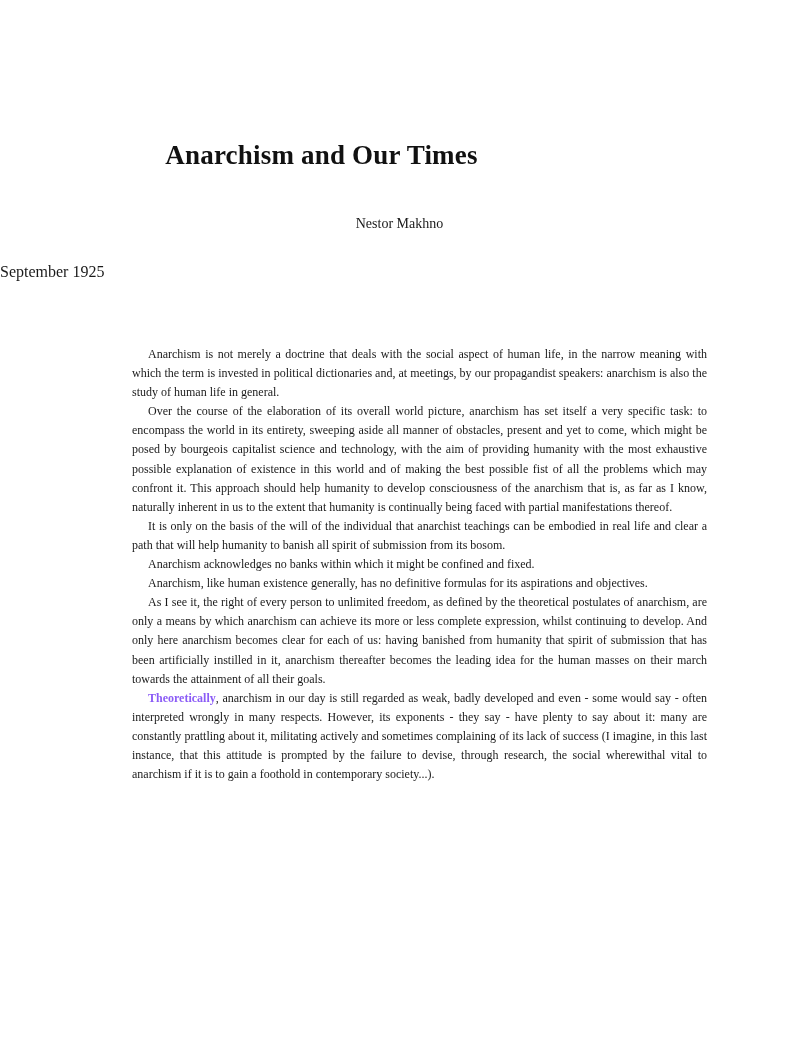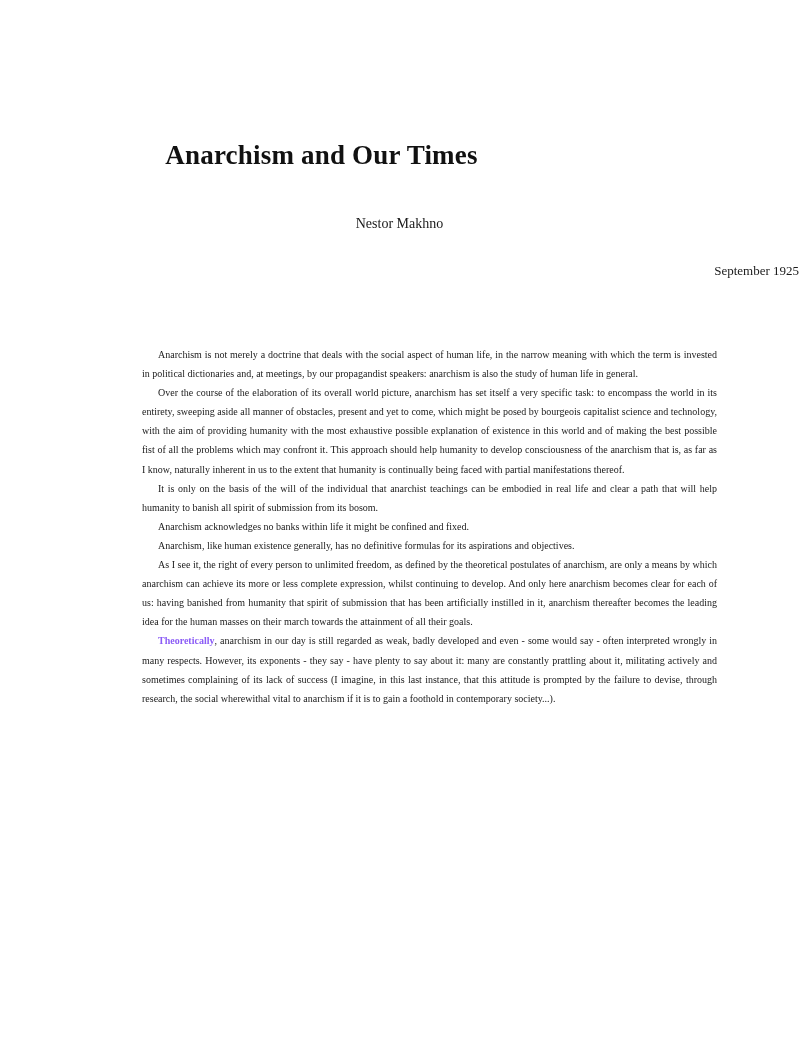--- a/index.html
+++ b/index.html
@@ -2,35 +2,35 @@
 <html><head>
   <meta charset="utf-8">
   <style>
     html, body { margin: 0; padding: 0; background: #ffffff; }
     body { width: 799px; height: 1064px; position: relative; overflow: hidden;
            font-family: "Liberation Serif", "DejaVu Serif", serif; color: #1a1a1a; }
     .title { position: absolute; top: 140px; left: 0; width: 643px; text-align: center;
              font-size: 27px; font-weight: bold; letter-spacing: 0.2px; margin: 0; color: #111; }
     .author { position: absolute; top: 216px; left: 0; width: 799px; text-align: center;
               font-size: 14px; margin: 0; }
-    .date { position: absolute; top: 263px; left: 0; width: 799px; text-align: right;
-            font-size: 13px; margin: 0; }
+    .date { position: absolute; top: 263px; left: 0; width: 799px; text-align: left;
+            font-size: 16px; margin: 0; }
     .body { position: absolute; top: 345px; left: 132px; width: 575px;
-            font-size: 10px; line-height: 19.1px; text-align: justify; hyphens: manual; margin-left: 10px; }
+            font-size: 12px; line-height: 19.1px; text-align: justify; hyphens: manual; }
     .body p { margin: 0; text-indent: 16px; }
     .body b { font-weight: bold; color: #8b5cf6; }
   </style>
 </head>
 <body>
 
 <h1 class="title">Anarchism and Our Times</h1>
 <div class="author">Nestor Makhno</div>
 <div class="date">September 1925</div>
 
 <div class="body">
   <p>Anarchism is not merely a doctrine that deals with the social aspect of human life, in the narrow meaning with which the term is invested in political dictionaries and, at meetings, by our propagandist speakers: anarchism is also the study of human life in general.</p>
   <p>Over the course of the elaboration of its overall world picture, anarchism has set itself a very specific task: to encompass the world in its entirety, sweeping aside all manner of obstacles, present and yet to come, which might be posed by bourgeois capitalist science and technology, with the aim of providing humanity with the most exhaustive possible explanation of existence in this world and of making the best possible fist of all the problems which may confront it. This approach should help humanity to develop consciousness of the anarchism that is, as far as I know, naturally inherent in us to the extent that humanity is continually being faced with partial manifestations thereof.</p>
   <p>It is only on the basis of the will of the individual that anarchist teachings can be embodied in real life and clear a path that will help humanity to banish all spirit of submission from its bosom.</p>
-  <p>Anarchism acknowledges no banks within life it might be confined and fixed.</p>
+  <p>Anarchism acknowledges no banks within which it might be confined and fixed.</p>
   <p>Anarchism, like human existence generally, has no definitive formulas for its aspirations and objectives.</p>
   <p>As I see it, the right of every person to unlimited freedom, as defined by the theoretical postu­lates of anarchism, are only a means by which anarchism can achieve its more or less complete expression, whilst continuing to develop. And only here anarchism becomes clear for each of us: having banished from humanity that spirit of submission that has been artificially instilled in it, anarchism thereafter becomes the leading idea for the human masses on their march towards the attainment of all their goals.</p>
   <p><b>Theoretically</b><span>, anarchism in our day is still regarded as weak, badly developed and even - some would say - often interpreted wrongly in many respects. However, its exponents - they say - have plenty to say about it: many are constantly prattling about it, militating actively and sometimes complaining of its lack of success (I imagine, in this last instance, that this attitude is prompted by the failure to devise, through research, the social wherewithal vital to anarchism if it is to gain a foothold in contemporary society...).</span></p>
 </div>
 
 </body></html>

